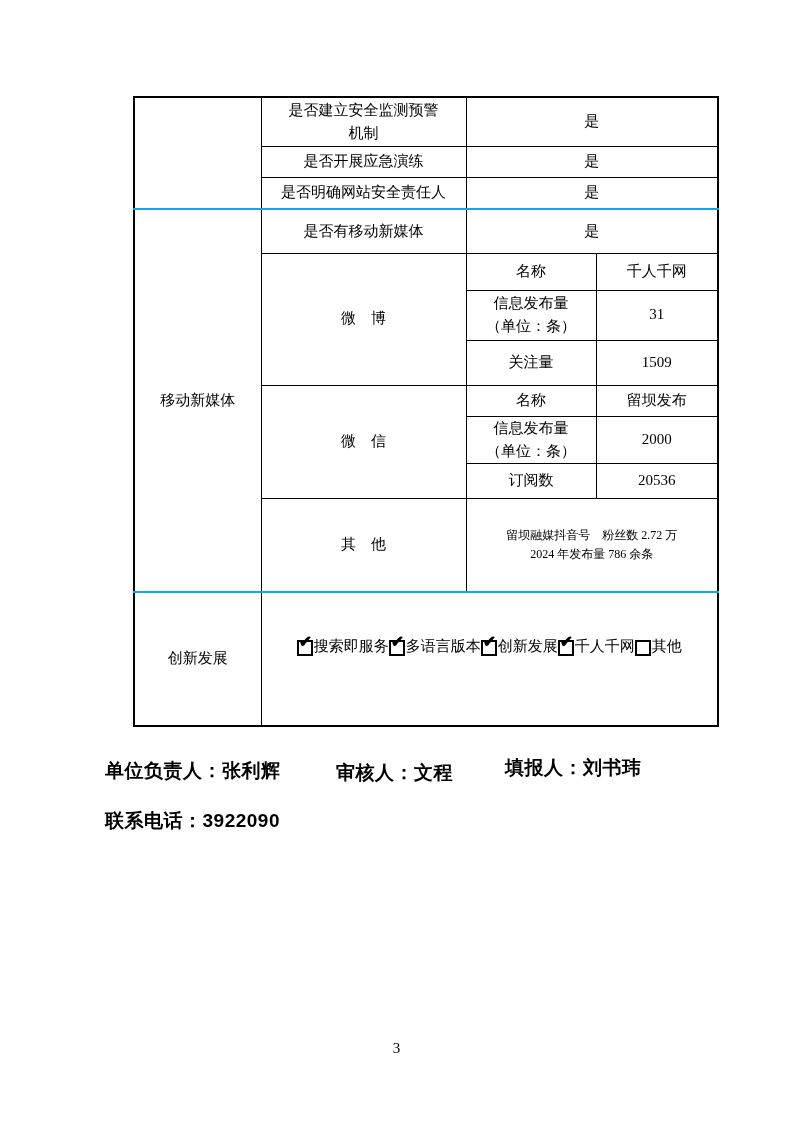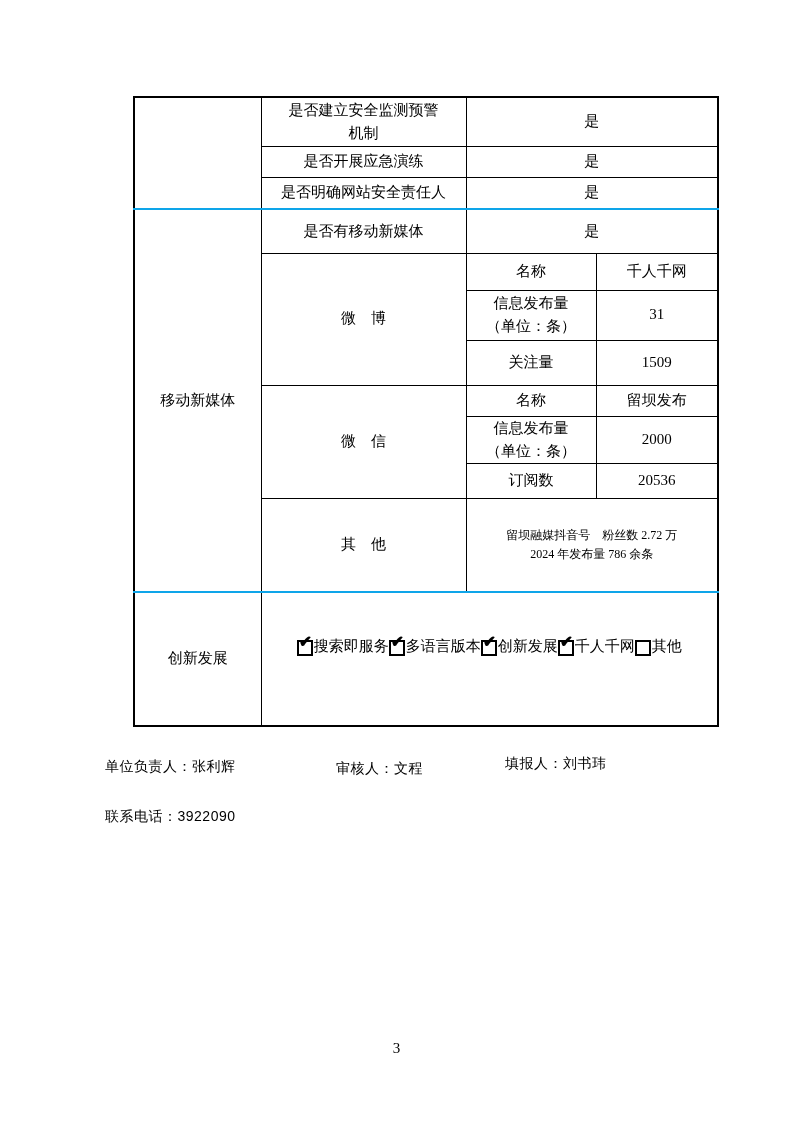--- a/index.html
+++ b/index.html
@@ -41,21 +41,21 @@
   .checkbox .tick{
     display:none;position:absolute;top:-8px;left:0px;
     font-size:16px;font-weight:bold;line-height:1;
   }
   .checkbox.checked .tick{display:block;}
 
   
   .footer-item{
     position:absolute;
     font-family:"Liberation Sans","DejaVu Sans",sans-serif;
-    font-weight:normal;font-size:14px;letter-spacing:.5px;
+    font-weight:bold;font-size:19px;letter-spacing:.5px;
   }
   .page-number{
     position:absolute;left:0;right:0;top:1040px;text-align:center;
     font-size:15px;
   }
 </style>
 </head>
 <body>
 
 <div class="page">

